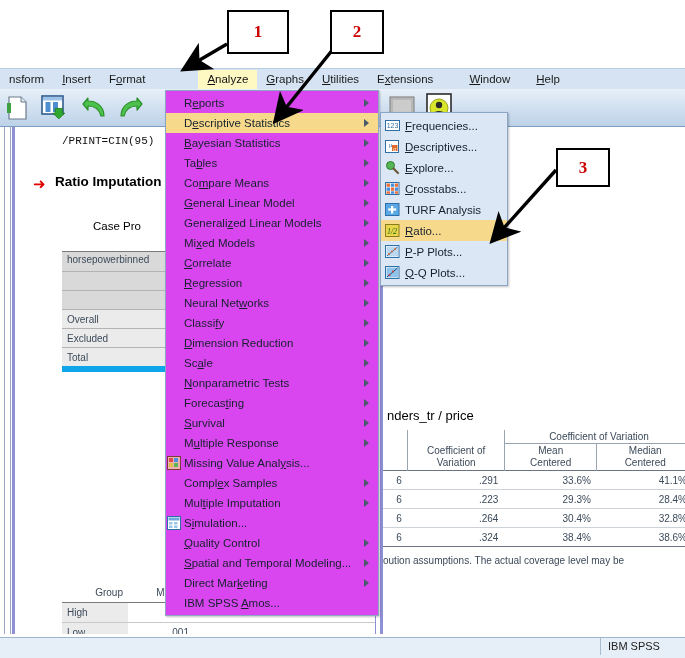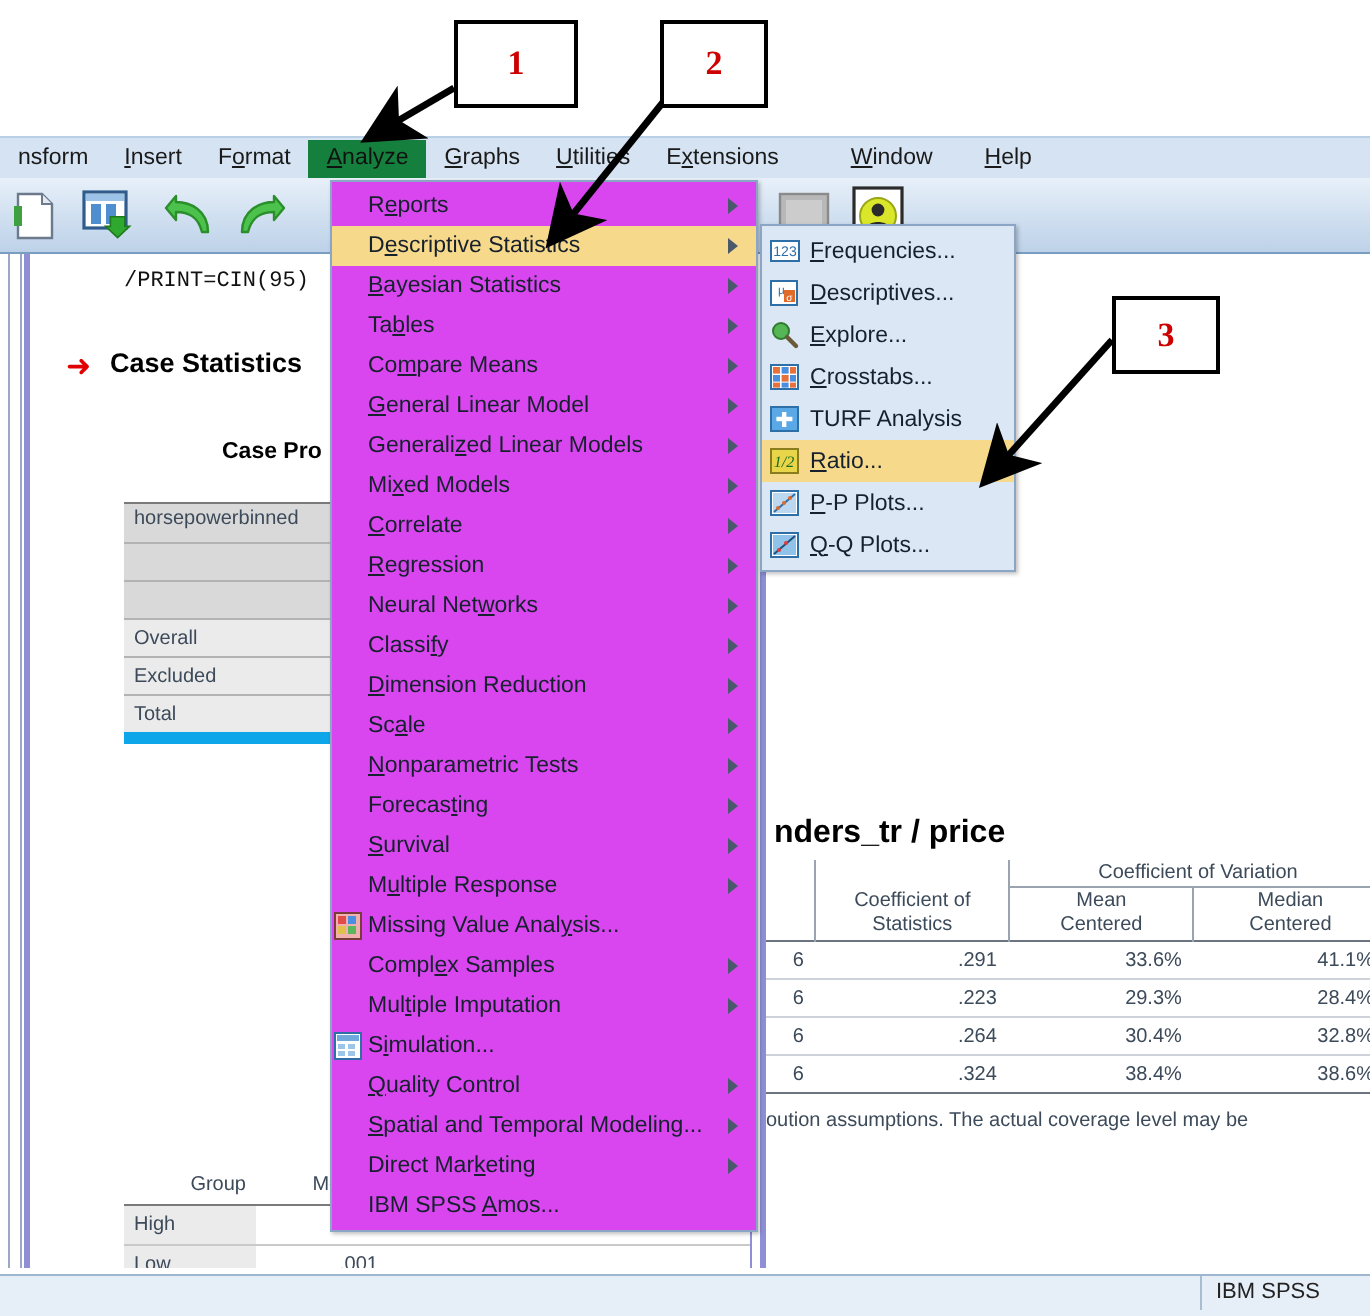--- a/index.html
+++ b/index.html
@@ -28,22 +28,23 @@
     align-items: center;
   }
   .menubar .mi {
     font-size: 11.5px;
     color: #1a1a1a;
     padding: 3px 9px 4px 9px;
     white-space: nowrap;
     line-height: 13px;
   }
   .menubar .mi.active {
-    background: #15803d;
+    background: #fef9c3;
     color: #111;
+    margin-left: 44px;
   }
   .ul { text-decoration: underline; }
 
   
   .toolbar {
     position: absolute;
     left: 0; top: 89px;
     width: 685px; height: 37px;
     background: linear-gradient(to bottom, #e8f0f9 0%, #cfdff0 55%, #bdd2e8 100%);
     border-bottom: 1px solid #7a9dc2;
@@ -85,23 +86,23 @@
   }
   .red-arrow {
     position: absolute;
     left: 18px; top: 49px;
     color: #e00000;
     font-size: 15px;
     line-height: 15px;
   }
   .caseproc {
     position: absolute;
-    left: 96px; top: 93px;
+    left: 78px; top: 93px;
     font-size: 11.5px;
-    font-weight: bold;
+    font-weight: normal;
     color: #000;
     white-space: nowrap;
   }
 
   table.sps {
     border-collapse: collapse;
     font-size: 10px;
     color: #3c4a5a;
   }
   table.sps td, table.sps th {
@@ -164,22 +165,22 @@
     position: absolute;
     left: 380px; top: 127px;
     width: 305px; height: 512px;
     background: #ffffff;
     border-left: 3px solid #8f8fd6;
     overflow: hidden;
   }
   .rp-title {
     position: absolute;
     left: 4px; top: 281px;
-    font-size: 16px;
-    font-weight: bold;
+    font-size: 13px;
+    font-weight: normal;
     color: #000;
     white-space: nowrap;
   }
   .rt-table {
     position: absolute;
     left: 0px; top: 303px;
     width: 310px;
     border-collapse: collapse;
     font-size: 10px;
     color: #3c4a5a;
@@ -371,21 +372,21 @@
       <path d="M10 22 c1.5 -4 10.5 -4 12 0 z" fill="#2b2b2b"></path>
     </svg>
   </div>
 
   <div class="pane-edge"></div>
   <div class="outpane">
 
     <div class="syntax">/PRINT=CIN(95)</div>
 
     <div class="red-arrow">➜</div>
-    <div class="ratio-head">Case Statistics</div>
+    <div class="ratio-head">Ratio Imputation</div>
 
     <div class="caseproc">Case Pro</div>
 
     <table class="sps cp-table">
       <tbody>
           <tr class="hdrrow">
         <td style="width:122px;">horsepowerbinned</td>
         <td style="width:60px;"></td>
         <td style="width:60px;"></td>
         <td style="width:60px;"></td>
@@ -453,21 +454,21 @@
       <tbody>
           <tr>
         <td style="width:12px;"></td>
         <td class="vline" style="width:82px;"></td>
         <td class="vline cvgrp" colspan="2">Coefficient of Variation</td>
       </tr>
       <tr>
         <td></td>
         <td class="vline sub">
           <span>Coefficient of</span><br>
-          <span>Statistics</span>
+          <span>Variation</span>
         </td>
         <td class="vline sub" style="width:78px;">
           <span>Mean</span><br>
           <span>Centered</span>
         </td>
         <td class="vline sub" style="width:82px;">
           <span>Median</span><br>
           <span>Centered</span>
         </td>
       </tr>

